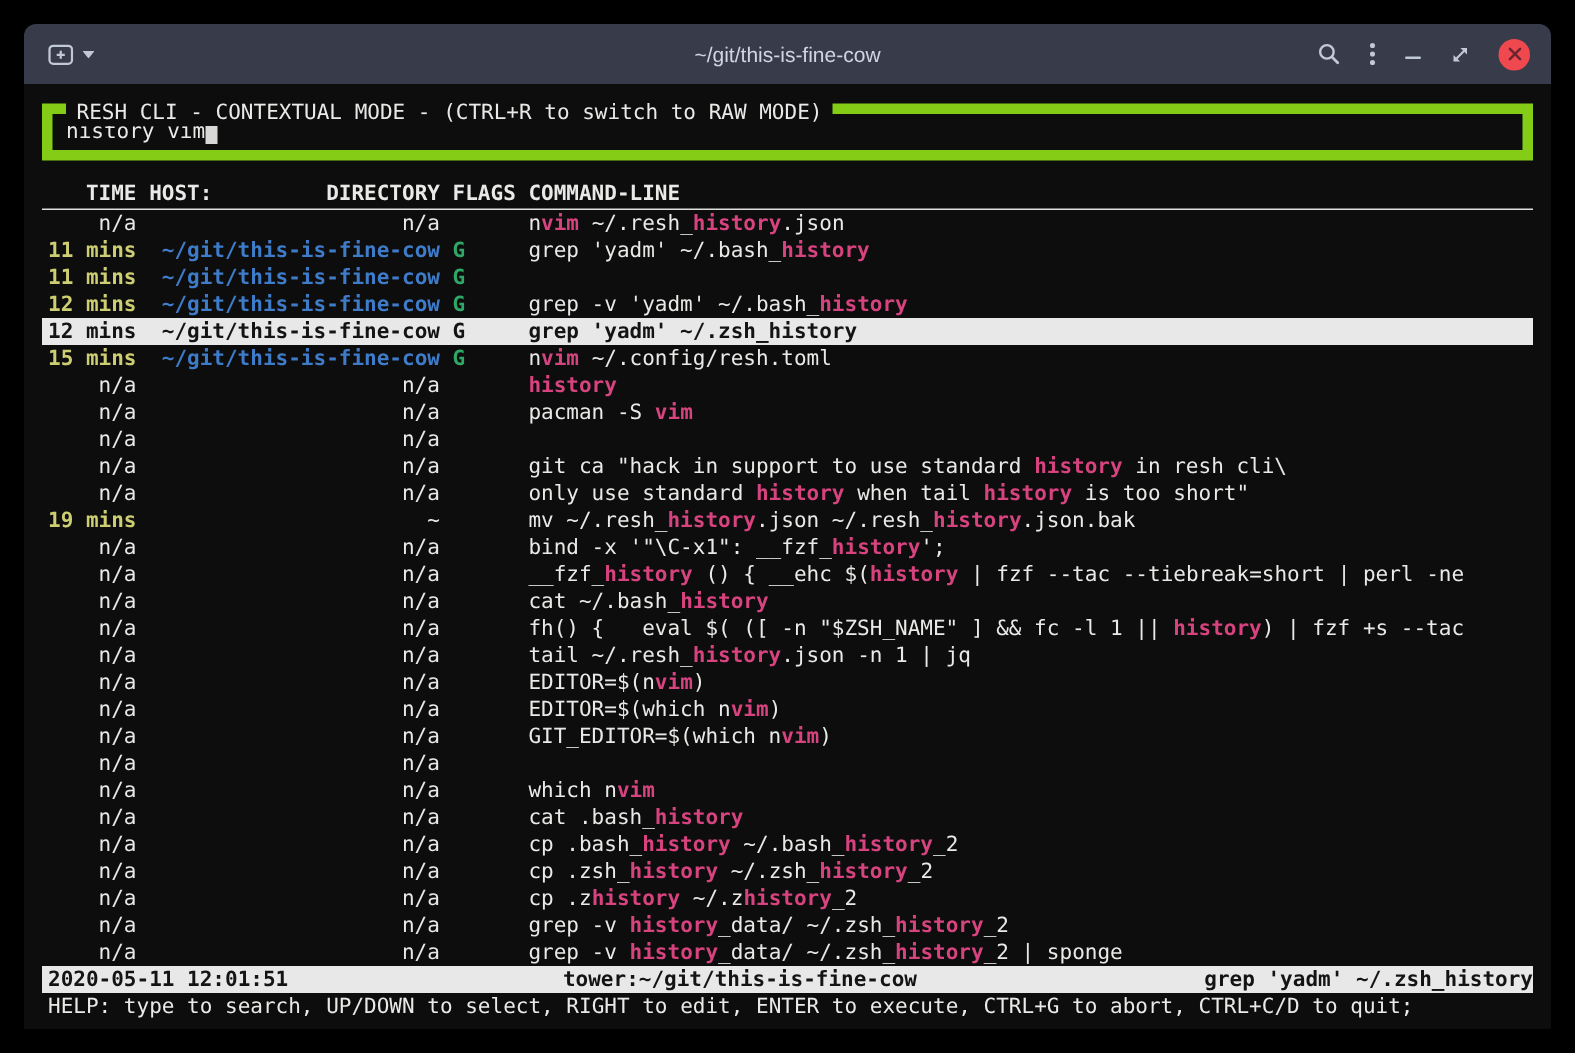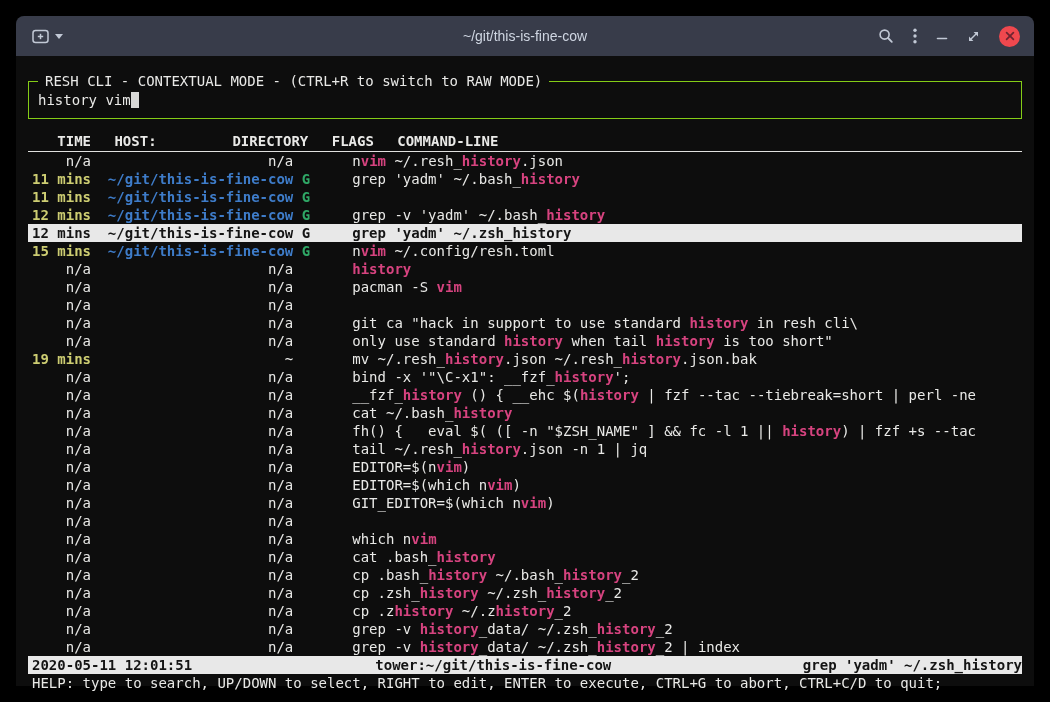--- a/index.html
+++ b/index.html
@@ -7,25 +7,25 @@
   
   .titlebar{height:40px;background:var(--titlebar-bg);border-radius:8px 8px 0 0;display:flex;align-items:center;position:relative;color:var(--titlebar-fg);font-family:"Liberation Sans",sans-serif;font-size:14px;}
   .tb-left{display:flex;align-items:center;gap:6px;margin-left:16px;z-index:2;}
   .tb-btn{background:none;border:none;padding:0;display:flex;align-items:center;cursor:default;}
   .tb-title{position:absolute;left:0;right:0;text-align:center;z-index:1;}
   .tb-right{margin-left:auto;display:flex;align-items:center;gap:19px;margin-right:14px;z-index:2;}
   .tb-icon{display:flex;align-items:center;justify-content:center;}
   .tb-close{width:21px;height:21px;border-radius:50%;background:var(--close-bg);display:flex;align-items:center;justify-content:center;}
   
   .term{position:relative;padding:8px 12px 0 12px;font-family:"DejaVu Sans Mono",monospace;font-size:14px;line-height:18px;color:var(--term-fg);}
-  .resh-box{position:relative;border:1px solid #84cc16;height:38px;margin-top:17px;display:flex;align-items:center;padding:0 9px;box-sizing:border-box;}
+  .resh-box{position:relative;border:7px solid #84cc16;height:38px;margin-top:5px;display:flex;align-items:center;padding:0 9px;box-sizing:border-box;}
   .resh-box-label{position:absolute;top:-10px;left:9px;background:var(--term-bg);padding:0 7px;white-space:pre;}
   .query{white-space:pre;}
   .cursor{display:inline-block;width:0.62em;height:16px;background:#d8d8d6;vertical-align:text-bottom;}
-  .table-header{display:flex;margin-top:13px;border-bottom:1px solid #e0e0de;font-weight:bold;padding-left:4px;padding-bottom:1px;gap:15px;}
+  .table-header{display:flex;margin-top:13px;border-bottom:1px solid #e0e0de;font-weight:bold;padding-left:4px;padding-bottom:1px;}
   .col{white-space:pre;}
   .time{width:7ch;text-align:right;flex:none;}
   .host{width:23ch;text-align:right;margin-left:1ch;flex:none;}
   .header-host{width:23ch;margin-left:1ch;display:flex;justify-content:space-between;flex:none;white-space:pre;}
   .flags{width:5ch;margin-left:1ch;flex:none;}
   .cmd{margin-left:1ch;flex:1;white-space:pre;overflow:hidden;}
   .row{display:flex;padding-left:4px;height:18px;align-items:center;}
   .time-val{color:var(--accent-time);font-weight:bold;}
   .dir-hl{color:var(--accent-dir);font-weight:bold;}
   .flags{color:var(--accent-flag);font-weight:bold;}
@@ -268,21 +268,21 @@
         <div class="row">
           <span class="col time">n/a</span>
           <span class="col host">n/a</span>
           <span class="col flags"></span>
           <span class="col cmd"><span>grep -v </span><span class="hl">history</span><span>_data/ ~/.zsh_</span><span class="hl">history</span><span>_2</span></span>
         </div>
         <div class="row">
           <span class="col time">n/a</span>
           <span class="col host">n/a</span>
           <span class="col flags"></span>
-          <span class="col cmd"><span>grep -v </span><span class="hl">history</span><span>_data/ ~/.zsh_</span><span class="hl">history</span><span>_2 | index</span></span>
+          <span class="col cmd"><span>grep -v </span><span class="hl">history</span><span>_data/ ~/.zsh_</span><span class="hl">history</span><span>_2 | sponge</span></span>
         </div>
       </div>
 
     <div class="status-bar">
       <span>2020-05-11 12:01:51</span>
       <span class="sb-loc">tower:~/git/this-is-fine-cow</span>
       <span class="sb-cmd">grep 'yadm' ~/.zsh_history</span>
     </div>
 
     <div class="help">HELP: type to search, UP/DOWN to select, RIGHT to edit, ENTER to execute, CTRL+G to abort, CTRL+C/D to quit;</div>

